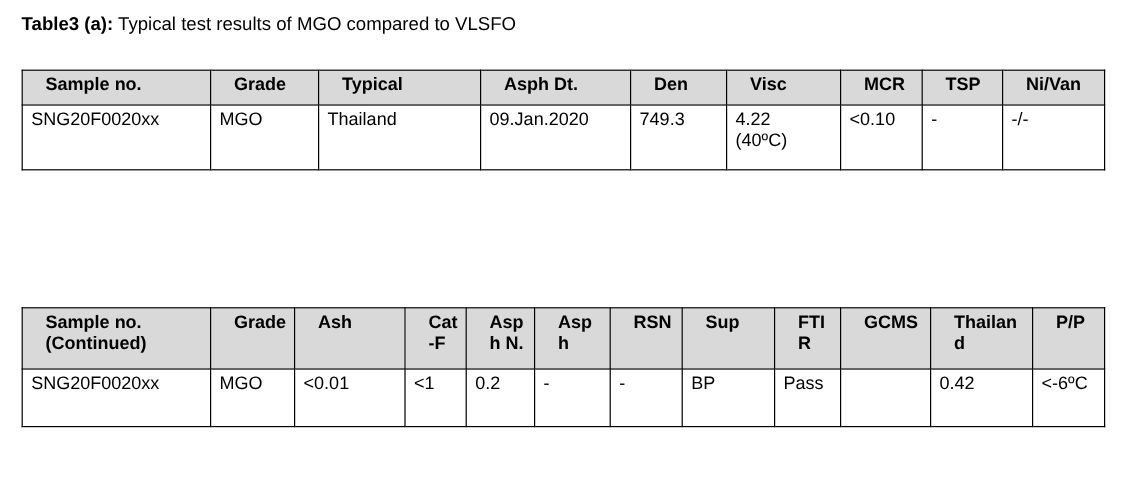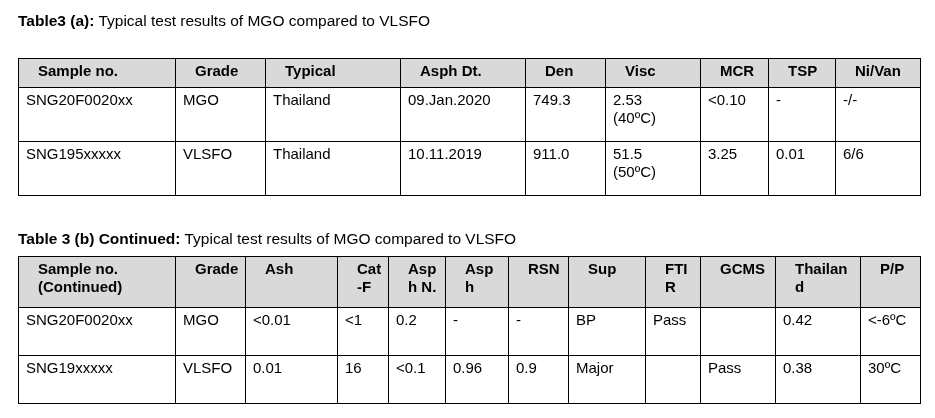--- a/index.html
+++ b/index.html
@@ -111,44 +111,29 @@
         <th>Ni/Van</th>
       </tr>
     </thead>
     <tbody>
       <tr>
         <td>SNG20F0020xx</td>
         <td>MGO</td>
         <td>Thailand</td>
         <td>09.Jan.2020</td>
         <td>749.3</td>
-        <td style="white-space:pre-line">2.53
+        <td style="white-space:pre-line">4.22
 (40ºC)</td>
         <td>&lt;0.10</td>
         <td>-</td>
         <td>-/-</td>
       </tr>
-      <tr>
-        <td>SNG195xxxxx</td>
-        <td>VLSFO</td>
-        <td>Thailand</td>
-        <td>10.11.2019</td>
-        <td>911.0</td>
-        <td style="white-space:pre-line">51.5
-(50ºC)</td>
-        <td>3.25</td>
-        <td>0.01</td>
-        <td>6/6</td>
-      </tr>
     </tbody>
   </table>
 
-  <div class="caption" id="caption-b">
-    <span class="lead">Table 3 (b) Continued:</span><span> Typical test results of MGO compared to VLSFO</span>
-  </div>
 
   <table class="doc-table" id="table-b">
     <colgroup>
       <col style="width:157px">
         <col style="width:70px">
         <col style="width:92px">
         <col style="width:51px">
       <col style="width:57px">
         <col style="width:63px">
         <col style="width:60px">
@@ -182,30 +167,16 @@
         <td>&lt;1</td>
         <td>0.2</td>
         <td>-</td>
         <td>-</td>
         <td>BP</td>
         <td>Pass</td>
         <td class="c-empty"></td>
         <td>0.42</td>
         <td>&lt;-6ºC</td>
       </tr>
-      <tr>
-        <td>SNG19xxxxx</td>
-        <td>VLSFO</td>
-        <td>0.01</td>
-        <td>16</td>
-        <td>&lt;0.1</td>
-        <td>0.96</td>
-        <td>0.9</td>
-        <td>Major</td>
-        <td class="c-empty"></td>
-        <td>Pass</td>
-        <td>0.38</td>
-        <td>30ºC</td>
-      </tr>
     </tbody>
   </table>
 
 </div>
 
 </body></html>

